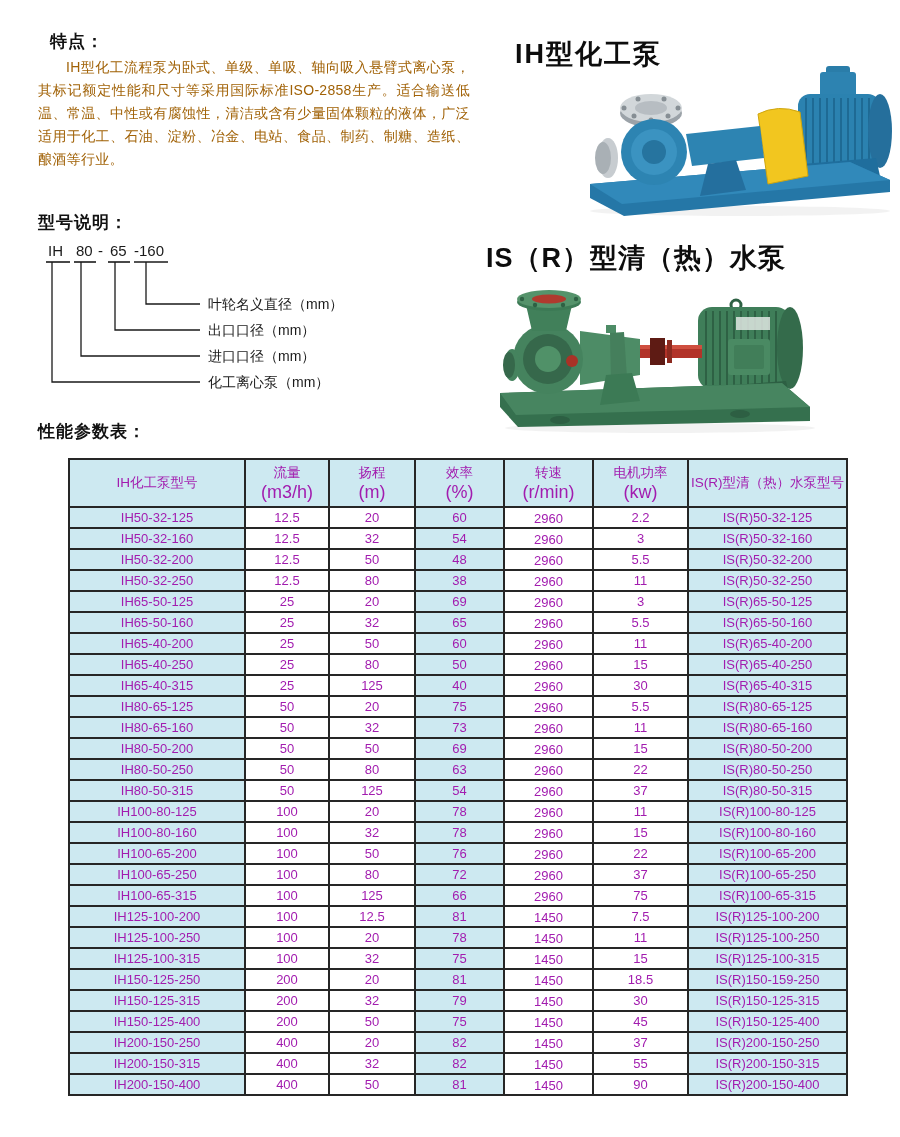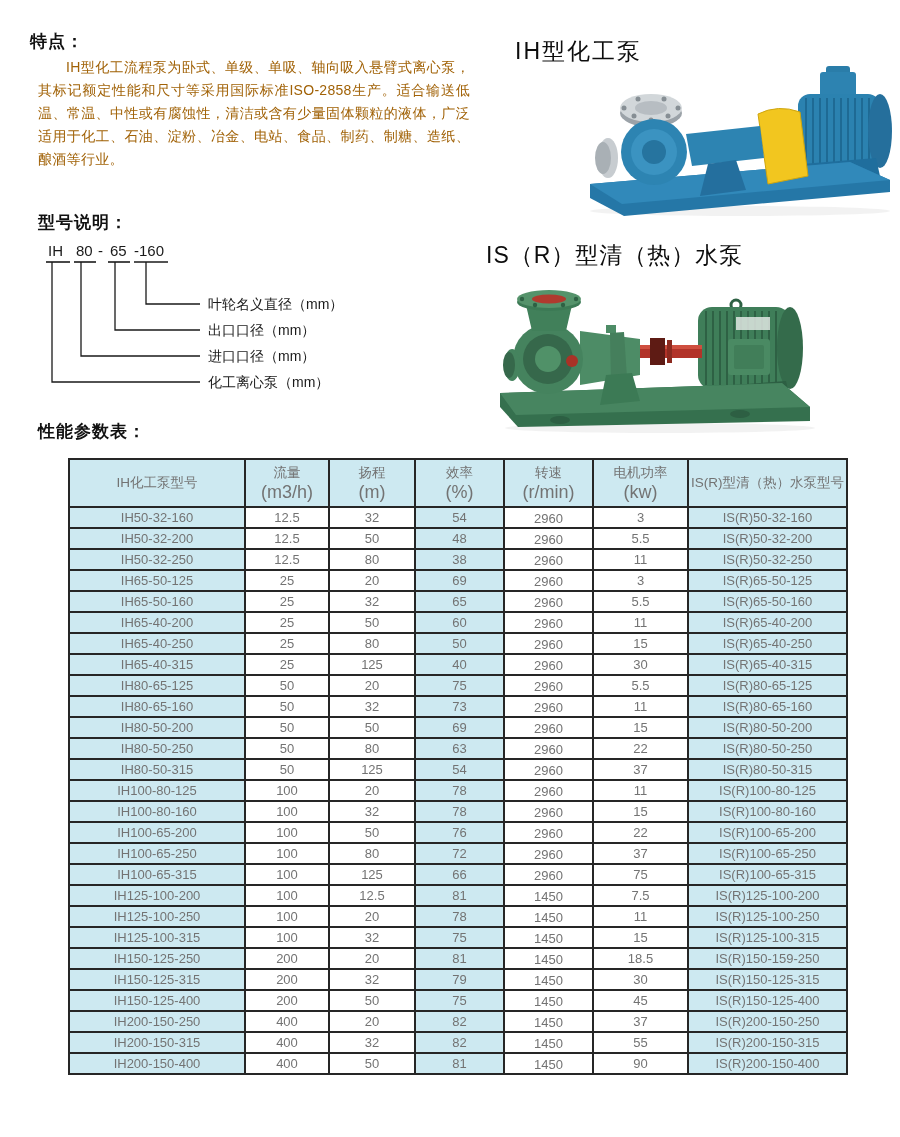--- a/index.html
+++ b/index.html
@@ -6,47 +6,47 @@
   .page{
     position:relative;width:900px;height:1137px;background:#ffffff;overflow:hidden;
     font-family:"Liberation Sans","DejaVu Sans",sans-serif;color:#1a1a1a;
   }
   .h-small{position:absolute;font-size:17px;font-weight:bold;color:#111;letter-spacing:1px;}
   .features-para{
     position:absolute;left:38px;top:56px;width:432px;
     font-size:14px;line-height:23px;text-align:justify;text-indent:2em;
     color:#a16207;letter-spacing:0.3px;
   }
-  .big-title{position:absolute;font-size:23px;font-weight:normal;color:#0d0d0d;letter-spacing:2px;}
+  .big-title{position:absolute;font-size:27px;font-weight:bold;color:#0d0d0d;letter-spacing:2px;}
   .diagram{position:absolute;left:42px;top:240px;width:340px;height:160px;}
   .diagram text{fill:#1a1a1a;}
   .code-txt{font-size:15px;font-family:"Liberation Sans","DejaVu Sans",sans-serif;}
   .lbl-txt{font-size:14px;font-family:"Liberation Sans","DejaVu Sans",sans-serif;}
   .pump-img{position:absolute;}
   .tbl-wrap{position:absolute;left:68px;top:458px;width:778px;}
   table.perf{
     border-collapse:collapse;table-layout:fixed;width:778px;
-    font-size:13px;color:#737373;
+    font-size:13px;color:#a21caf;
   }
   table.perf th,table.perf td{
     border:2px solid #262626;text-align:center;padding:0;
     font-weight:normal;overflow:hidden;white-space:nowrap;
   }
   table.perf thead th{height:46px;background:#cde9f1;font-size:13.5px;}
   table.perf thead .l2{font-size:18px;}
   table.perf td{height:19px;line-height:19px;background:#ffffff;}
   table.perf td.hl{background:#cde9f1;}
   table.perf td.speed{vertical-align:bottom;line-height:17px;}
 </style>
 </head>
 <body>
 
 <div class="page">
 
-  <div class="h-small" style="left:30px;top:30px;">特点：</div>
+  <div class="h-small" style="left:50px;top:30px;">特点：</div>
   <div class="features-para">IH型化工流程泵为卧式、单级、单吸、轴向吸入悬臂式离心泵，其标记额定性能和尺寸等采用国际标准ISO-2858生产。适合输送低温、常温、中性或有腐蚀性，清洁或含有少量固体颗粒的液体，广泛适用于化工、石油、淀粉、冶金、电站、食品、制药、制糖、造纸、酿酒等行业。</div>
 
   <div class="h-small" style="left:38px;top:211px;">型号说明：</div>
 
   <svg class="diagram" viewBox="0 0 340 160">
     <text class="code-txt" x="6" y="16">IH</text>
     <text class="code-txt" x="34" y="16">80</text>
     <text class="code-txt" x="56" y="16">-</text>
     <text class="code-txt" x="68" y="16">65</text>
     <text class="code-txt" x="92" y="16">-160</text>
@@ -219,20 +219,29 @@
               <div>电机功率</div>
               <div class="l2">(kw)</div>
             </th>
             <th>
               <div>IS(R)型清（热）水泵型号</div>
             </th>
           </tr>
         </thead>
       <tbody>
           <tr>
+            <td class="hl">IH50-32-125</td>
+            <td>12.5</td>
+            <td>20</td>
+            <td class="hl">60</td>
+            <td class="speed">2960</td>
+            <td>2.2</td>
+            <td class="hl">IS(R)50-32-125</td>
+          </tr>
+          <tr>
             <td class="hl">IH50-32-160</td>
             <td>12.5</td>
             <td>32</td>
             <td class="hl">54</td>
             <td class="speed">2960</td>
             <td>3</td>
             <td class="hl">IS(R)50-32-160</td>
           </tr>
           <tr>
             <td class="hl">IH50-32-200</td>

